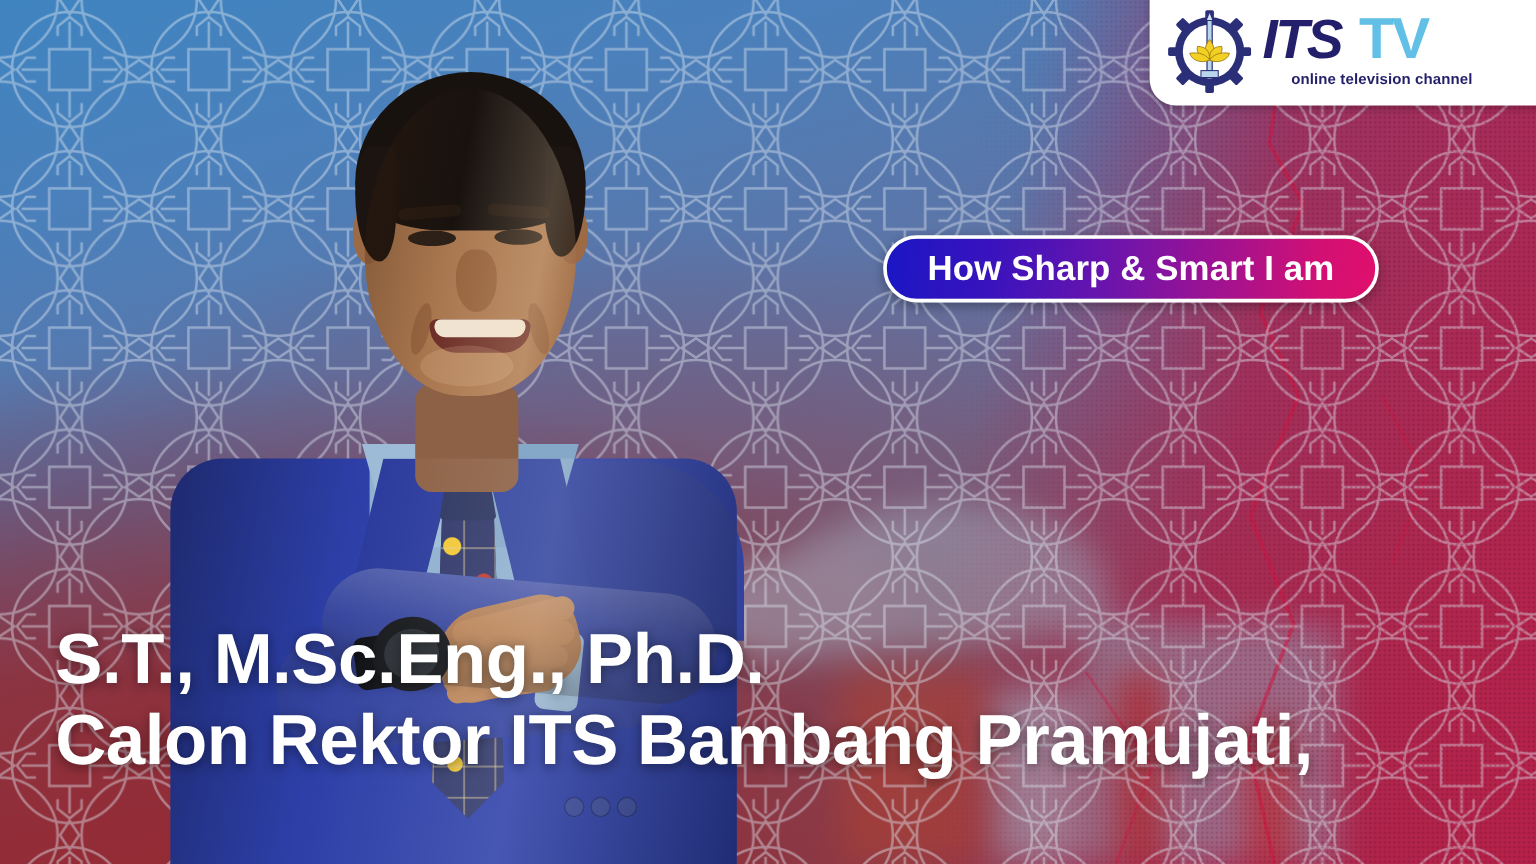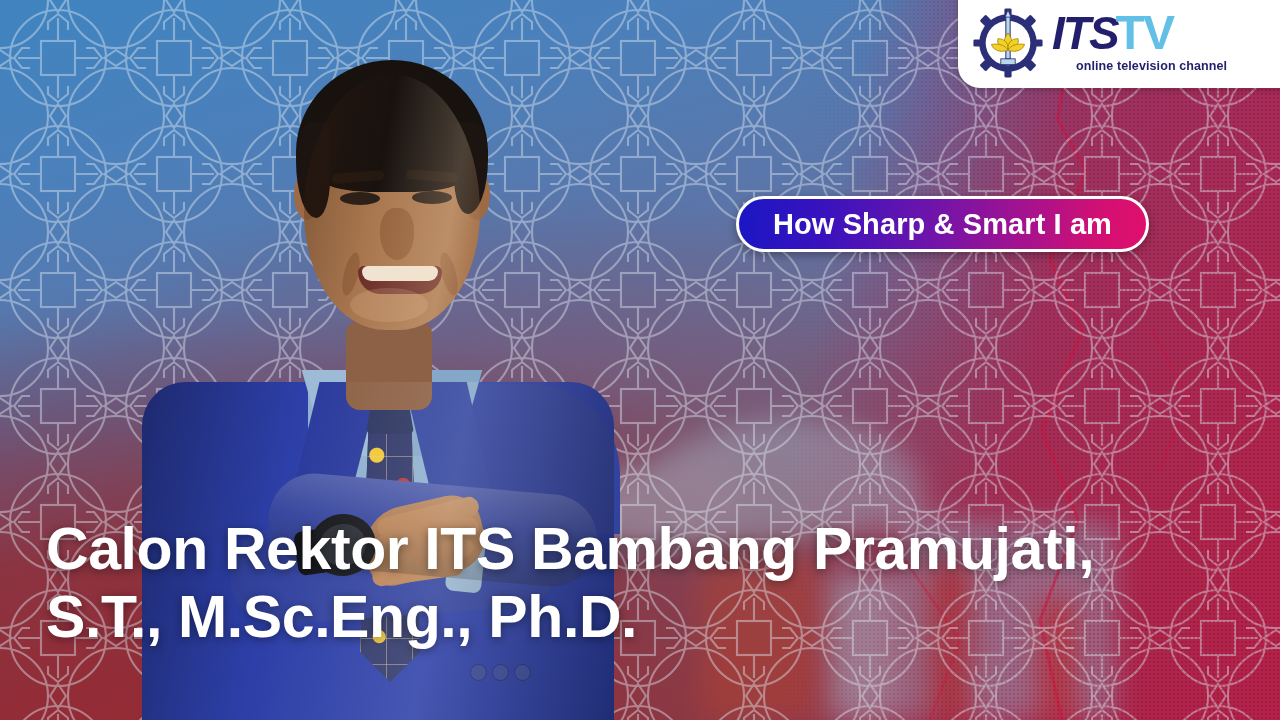--- a/index.html
+++ b/index.html
@@ -178,21 +178,21 @@
     position:absolute;left:958px;top:-14px;
     width:330px;height:102px;
     background:#fff;
     border-radius:0 0 0 22px;
     display:flex;align-items:center;
     padding:14px 16px 6px 14px;
     box-shadow:0 2px 6px rgba(0,0,0,.22);
   }
   #logo-mark{width:72px;height:72px;flex:0 0 72px;margin-top:4px;}
   #logo-words{margin-left:8px;line-height:1;}
-  .logo-row{display:flex;align-items:baseline;}
+  .logo-row{display:flex;align-items:baseline;gap:17px;}
   .logo-its{font-size:46px;font-weight:bold;color:#241f6b;letter-spacing:-2px;font-style:italic;}
   .logo-tv{font-size:48px;font-weight:bold;color:#62c0e6;letter-spacing:-2px;margin-left:-2px;}
   .logo-sub{font-size:12.5px;font-weight:bold;color:#241f6b;letter-spacing:.1px;margin-top:3px;margin-left:24px;}
 
   
   #title{
     position:absolute;left:46px;top:516px;width:1190px;
     color:#fff;font-size:59px;font-weight:bold;
     line-height:1.15;letter-spacing:-.4px;
     text-shadow:0 2px 10px rgba(0,0,0,.42);
@@ -343,17 +343,17 @@
     <div id="logo-words">
       <div class="logo-row">
         <span class="logo-its">ITS</span>
         <span class="logo-tv">TV</span>
       </div>
       <div class="logo-sub">online television channel</div>
     </div>
   </div>
 
   <div id="title">
+    <span class="tline">S.T., M.Sc.Eng., Ph.D.</span>
     <span class="tline">Calon Rektor ITS Bambang Pramujati,</span>
-    <span class="tline">S.T., M.Sc.Eng., Ph.D.</span>
   </div>
 
 </div>
 
 </body></html>

